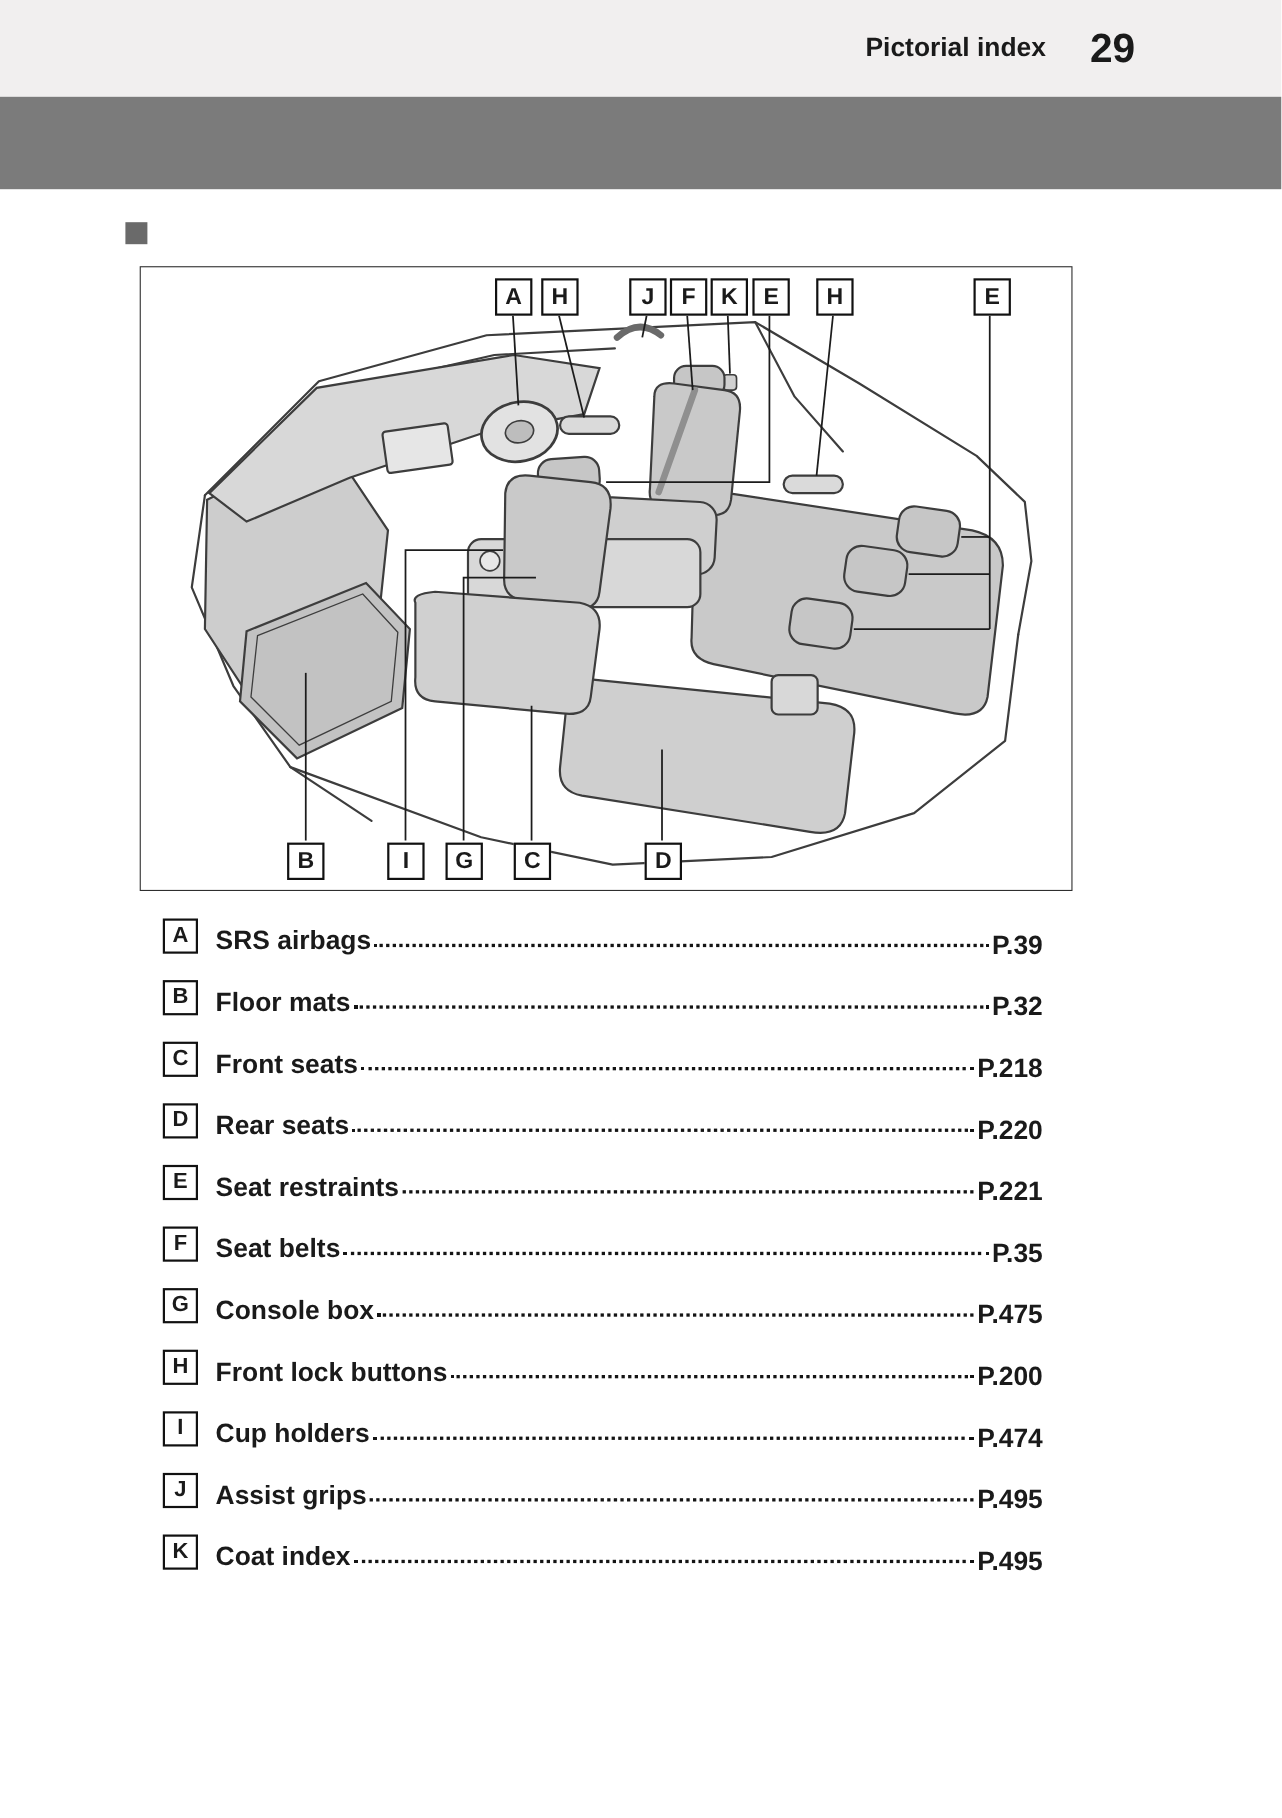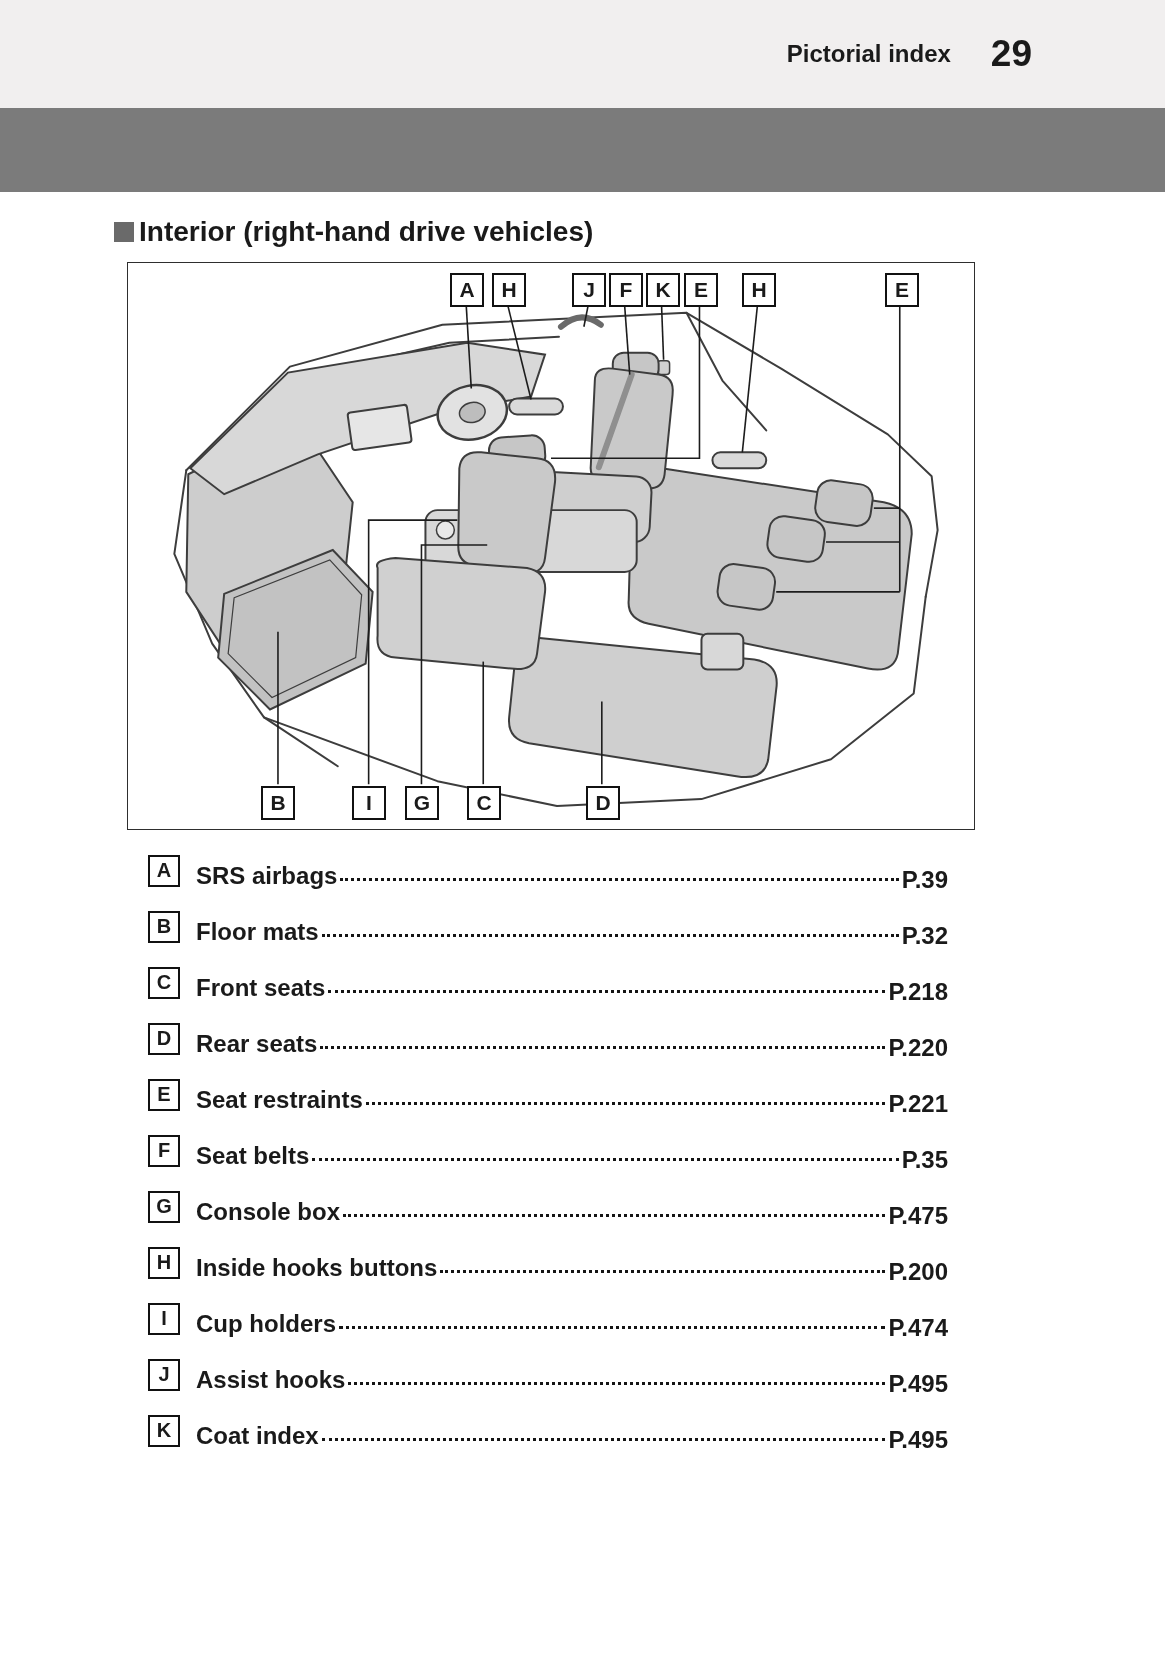--- a/index.html
+++ b/index.html
@@ -2,21 +2,21 @@
 <html><head>
 <meta charset="utf-8">
 <style>
   html,body { margin:0; padding:0; }
   body {
     width:1165px; height:1653px; background:#ffffff;
     font-family:"Liberation Sans","DejaVu Sans",sans-serif;
     color:#1a1a1a; overflow:hidden;
   }
   .page-header {
-    height:108px; background:#f1efef; box-sizing:border-box;
+    height:88px; background:#f1efef; box-sizing:border-box;
     display:flex; align-items:center; justify-content:flex-end;
     padding-right:133px; gap:40px;
   }
   .header-title { font-size:24px; font-weight:bold; }
   .page-number { font-size:37px; font-weight:bold;text-align:center; }
   .gray-band { height:84px; background:#7b7b7b; }
   .section-title {
     margin:24px 0 0 114px; font-size:28px; font-weight:bold;
     display:flex; align-items:center; height:32px;
   }
@@ -47,21 +47,20 @@
 
 <div class="page-header">
   <span class="header-title">Pictorial index</span>
   <span class="page-number">29</span>
 </div>
 
 <div class="gray-band"></div>
 
 <div class="section-title">
   <span class="square-bullet"></span>
-  <span>Interior (right-hand drive vehicles)</span>
 </div>
 
 <div class="diagram-box">
   <svg width="846" height="566" viewBox="0 0 848 568">
 
     <g stroke="#3d3d3d" stroke-width="2" fill="none" stroke-linejoin="round" stroke-linecap="round">
       <path d="M58,208 L162,104 L315,62 L560,50 L655,106 L762,172 L806,214 L812,268 L800,335"></path>
       <path d="M58,208 L46,292 L84,382 L136,456 L210,505"></path>
       <path d="M136,456 L310,520 L430,545 L575,538 L705,498 L788,432 L800,335"></path>
       <path d="M170,115 L322,80 L432,74"></path>
@@ -177,33 +176,33 @@
     <span class="index-page">P.35</span>
   </div>
   <div class="index-row">
     <span class="key-box">G</span>
     <span class="index-label">Console box</span>
     <span class="dots"></span>
     <span class="index-page">P.475</span>
   </div>
   <div class="index-row">
     <span class="key-box">H</span>
-    <span class="index-label">Inside hooks buttons</span>
+    <span class="index-label">Front lock buttons</span>
     <span class="dots"></span>
     <span class="index-page">P.200</span>
   </div>
   <div class="index-row">
     <span class="key-box">I</span>
     <span class="index-label">Cup holders</span>
     <span class="dots"></span>
     <span class="index-page">P.474</span>
   </div>
   <div class="index-row">
     <span class="key-box">J</span>
-    <span class="index-label">Assist hooks</span>
+    <span class="index-label">Assist grips</span>
     <span class="dots"></span>
     <span class="index-page">P.495</span>
   </div>
   <div class="index-row">
     <span class="key-box">K</span>
     <span class="index-label">Coat index</span>
     <span class="dots"></span>
     <span class="index-page">P.495</span>
   </div>
 </div>

